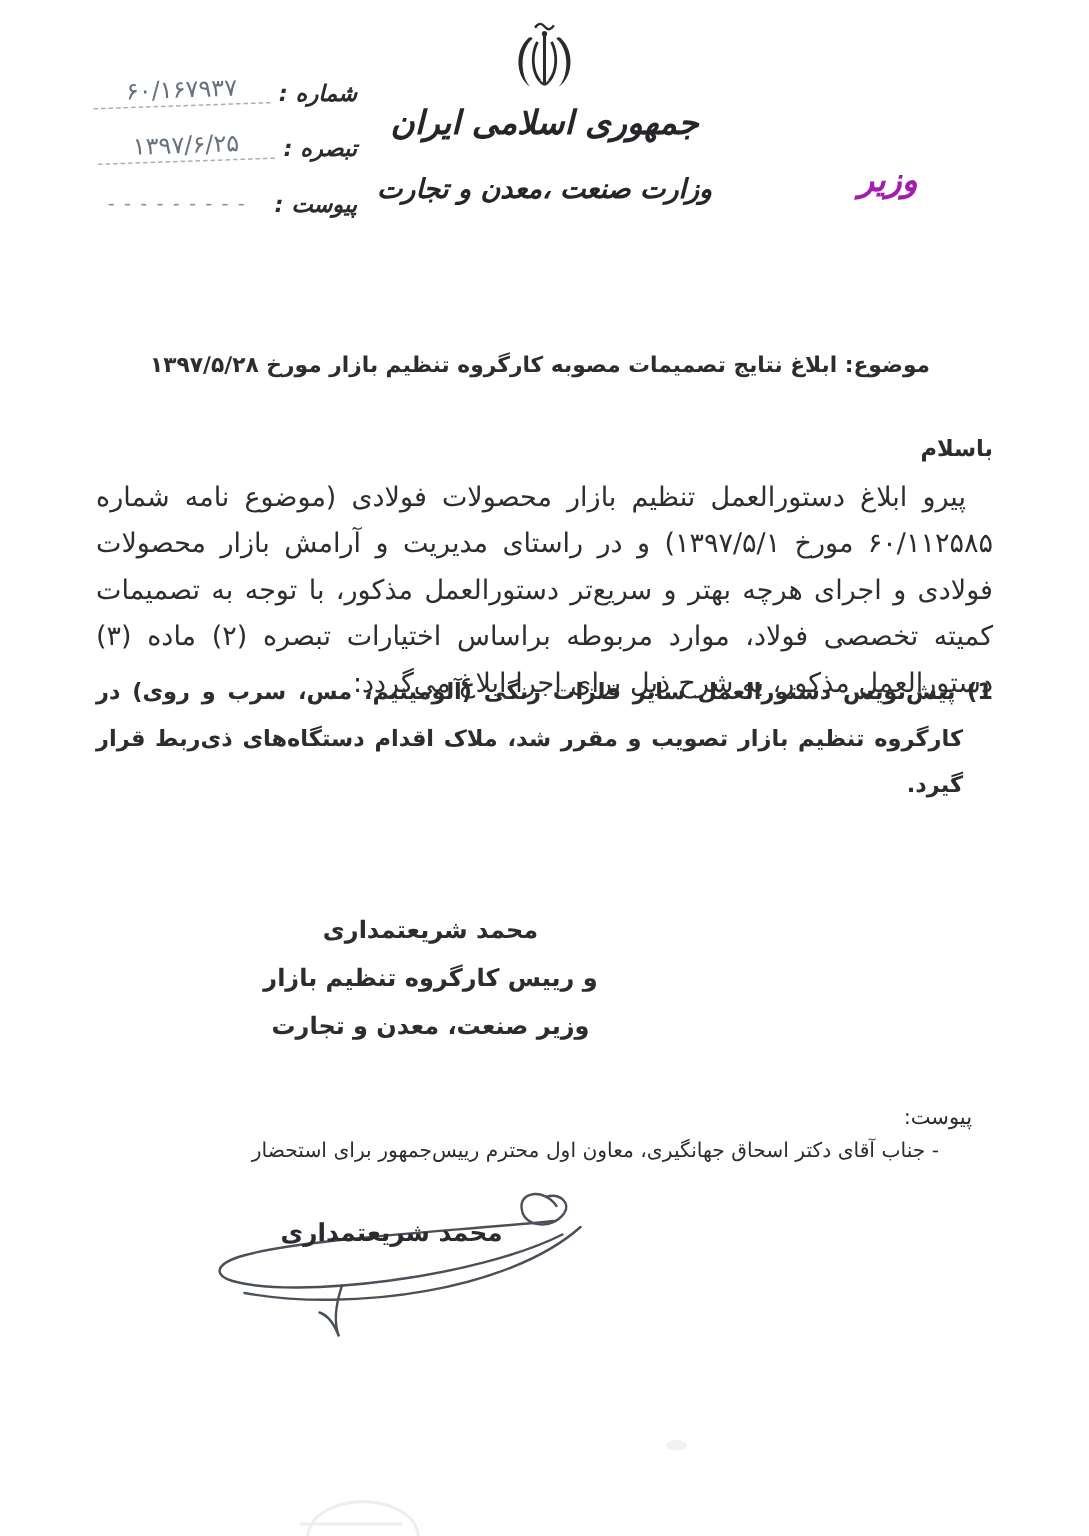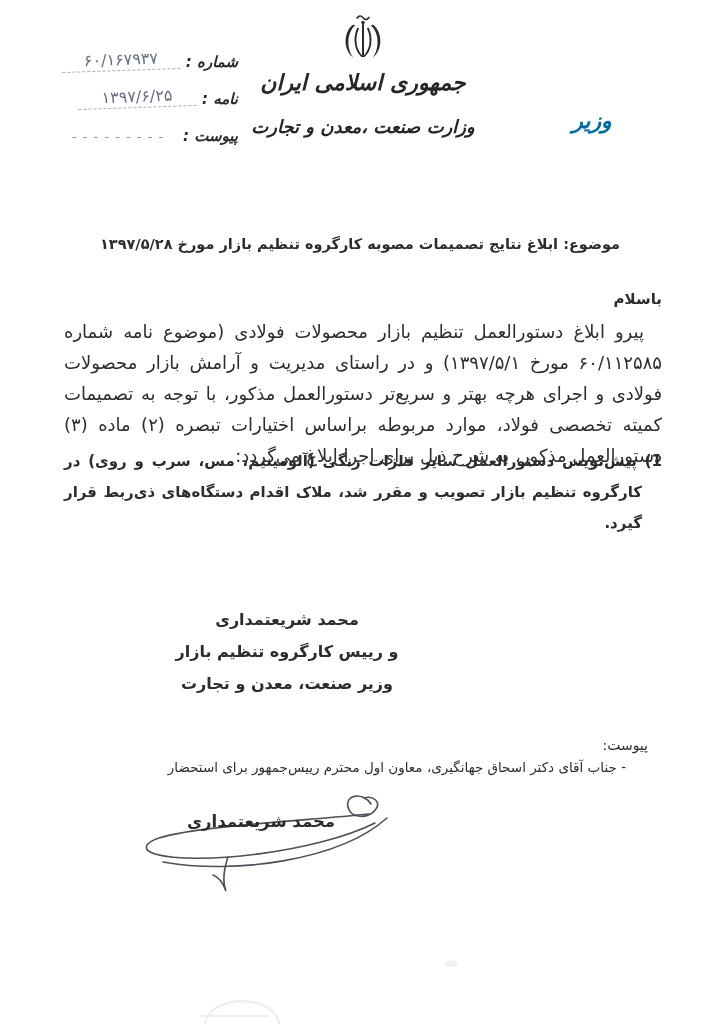--- a/index.html
+++ b/index.html
@@ -12,21 +12,21 @@
   .ref-label{font-style:italic;font-weight:bold;font-size:15px;color:#2b2b2e;white-space:nowrap;}
   .ref-value{font-size:16px;letter-spacing:2px;color:#66707f;border-bottom:1px dashed #a9aeb8;
              padding:0 4px 1px 4px;transform:rotate(-2deg);white-space:nowrap;min-width:110px;text-align:center;}
   .ref-dashes{color:#8a8f98;letter-spacing:1px;font-size:13px;border-bottom:none;transform:none;}
   .emblem{left:339px;top:13px;width:48px;height:52px;}
   .country{left:0;top:70px;width:726px;text-align:center;font-style:italic;font-weight:bold;
            font-size:22px;color:#26262a;direction:rtl;}
   .ministry{left:0;top:116px;width:726px;text-align:center;font-style:italic;font-weight:bold;
             font-size:18px;letter-spacing:.5px;color:#26262a;direction:rtl;}
   .minister{left:552px;top:108px;width:80px;text-align:center;font-style:italic;font-weight:bold;
-            font-size:22px;color:#0369a1;direction:rtl;}
+            font-size:22px;color:#a21caf;direction:rtl;}
   
   .subject{right:64px;left:58px;top:232px;direction:rtl;font-weight:bold;font-size:14.5px;line-height:24px;text-align:center;}
   .salutation{right:64px;top:290px;direction:rtl;font-weight:bold;font-size:15px;}
   .body-par{right:64px;left:64px;top:316px;direction:rtl;font-size:18px;line-height:31px;
             text-align:justify;text-indent:18px;}
   .items{right:64px;left:64px;top:446px;direction:rtl;font-size:15px;font-weight:bold;line-height:31px;}
   .item{text-align:justify;padding-right:20px;text-indent:-20px;}
   
   .sig-block{left:163px;top:604px;width:248px;text-align:center;direction:rtl;
              font-weight:bold;font-size:16px;line-height:32px;}
@@ -48,21 +48,21 @@
 <body>
 
 <div class="page">
 
   <div class="abs ref-block">
     <div class="ref-row">
       <span class="ref-label">شماره :</span>
       <span class="ref-value">۶۰/۱۶۷۹۳۷</span>
     </div>
     <div class="ref-row">
-      <span class="ref-label">نامه :</span>
+      <span class="ref-label">تبصره :</span>
       <span class="ref-value">۱۳۹۷/۶/۲۵</span>
     </div>
     <div class="ref-row">
       <span class="ref-label">پیوست :</span>
       <span class="ref-value ref-dashes">- - - - - - - - -</span>
     </div>
   </div>
 
   <div class="abs emblem">
     <svg width="48" height="52" viewBox="0 0 60 66" fill="none" xmlns="http://www.w3.org/2000/svg">

